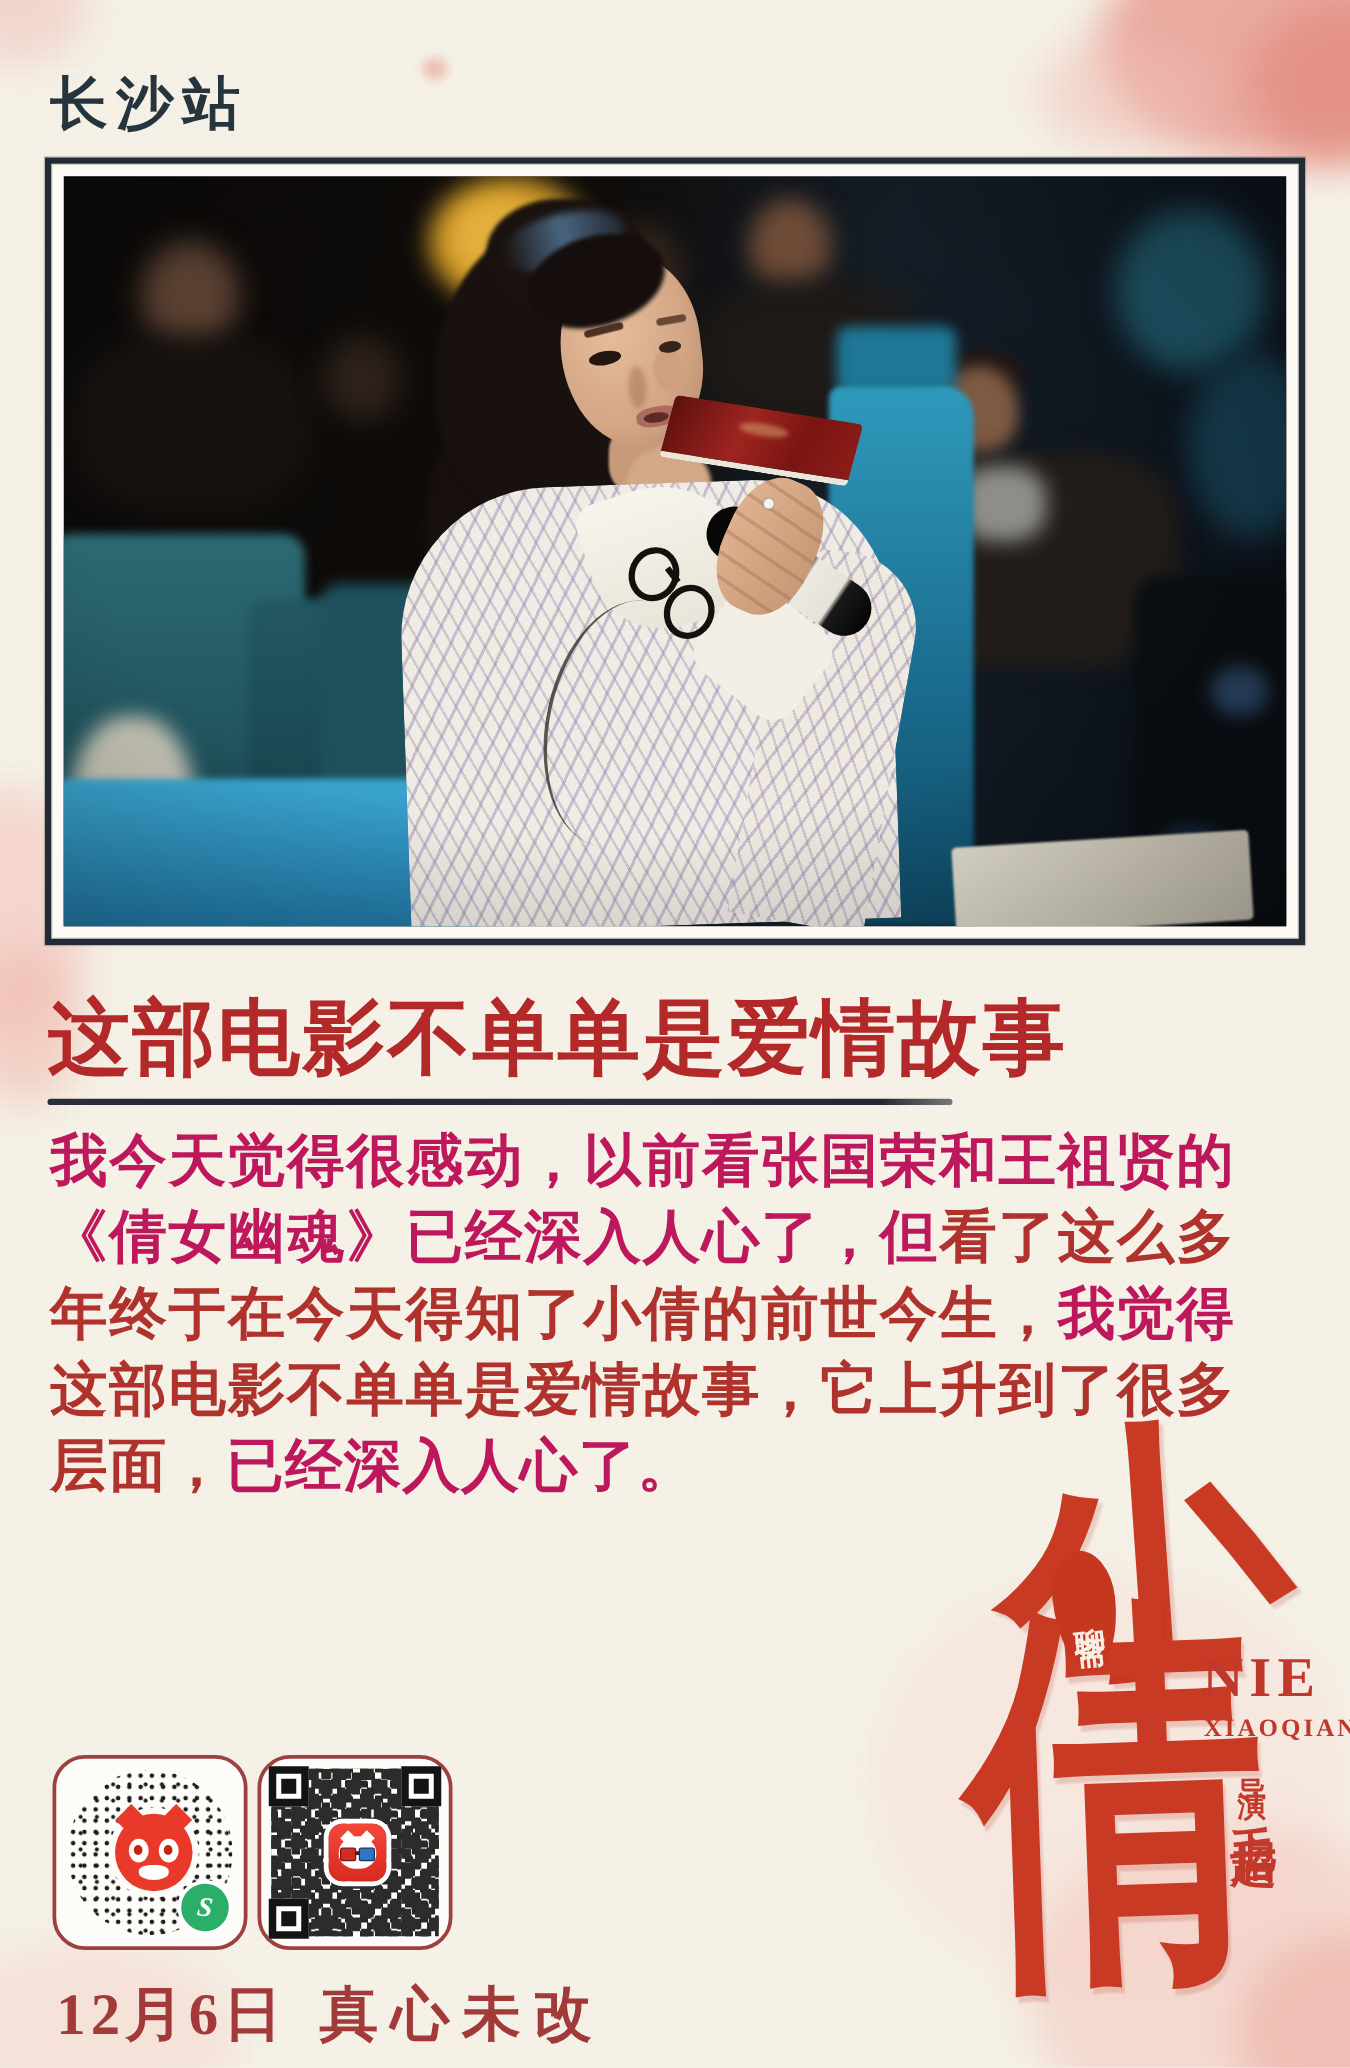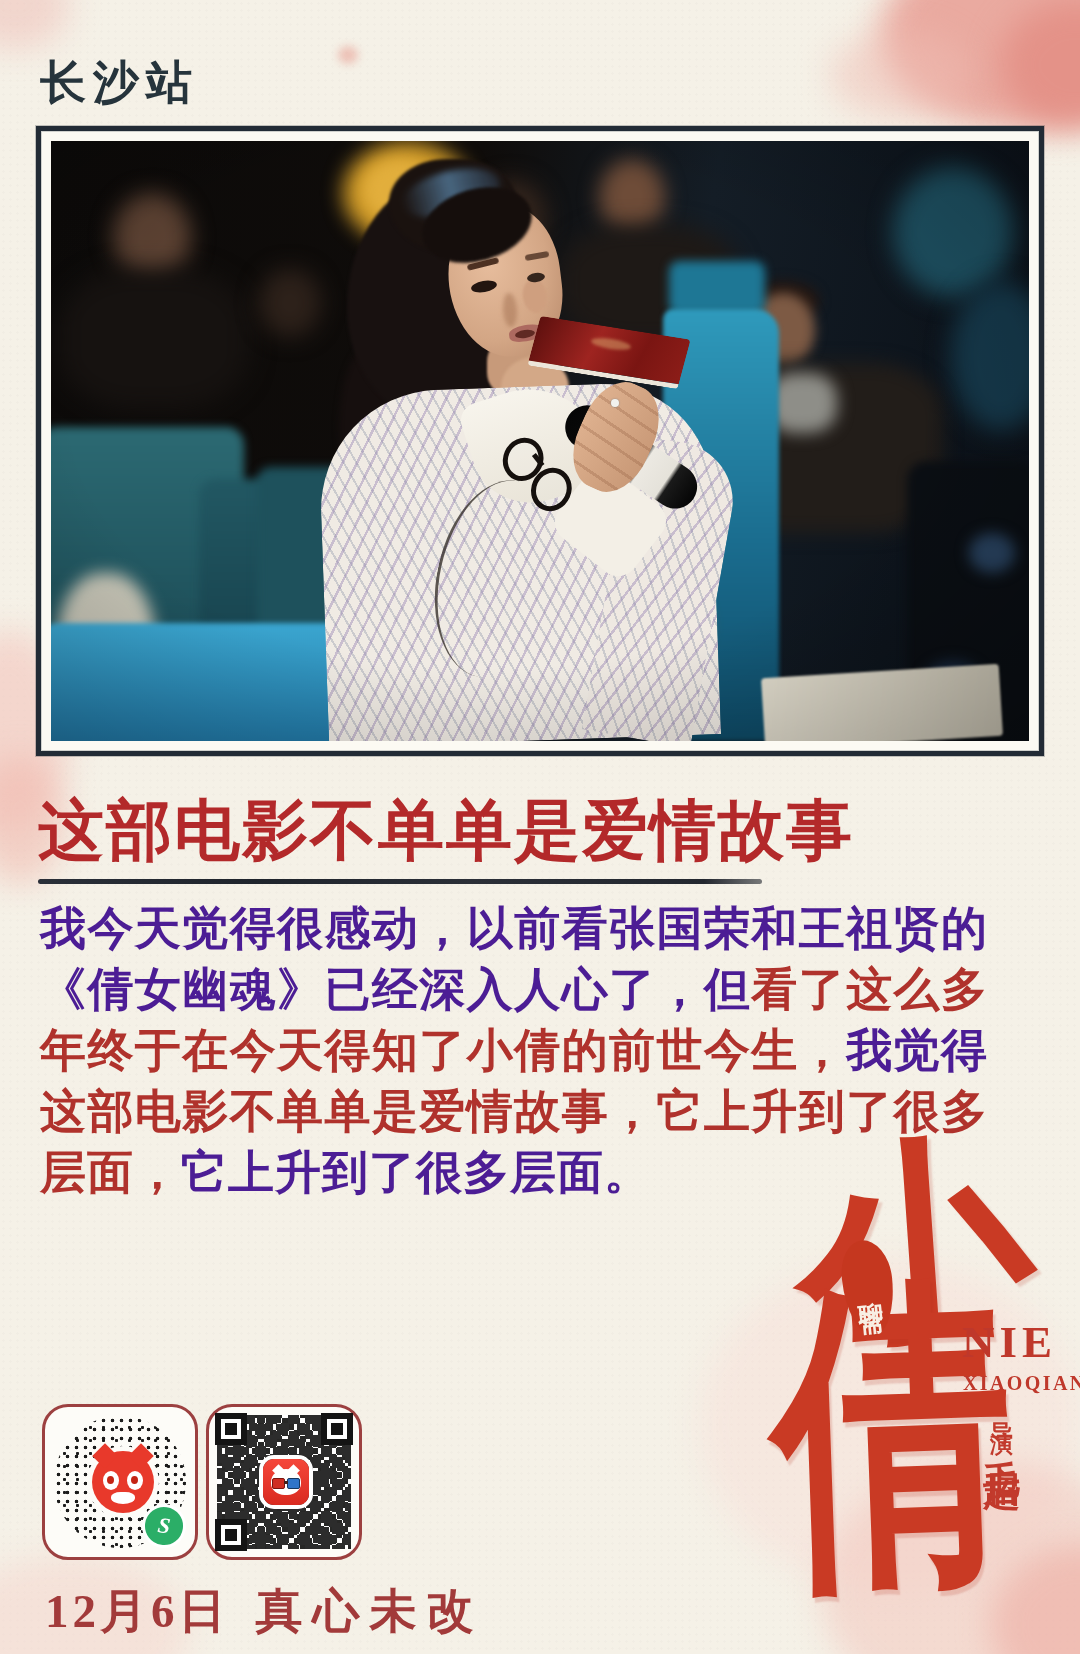--- a/index.html
+++ b/index.html
@@ -125,21 +125,21 @@
   .glasses .l1{left:0;top:8px;}
   .glasses .l2{left:38px;top:24px;}
   .glasses .bridge{position:absolute;left:27px;top:22px;width:14px;height:5px;background:#15100d;transform:rotate(28deg);}
   .ph-vignette{left:0;top:0;width:978px;height:600px;background:radial-gradient(ellipse at 45% 45%,transparent 55%,rgba(0,0,0,.28) 100%);z-index:11;}
 
   
   .headline{left:38px;top:786px;font-size:66px;font-weight:700;color:#b3292a;letter-spacing:2px;white-space:nowrap;}
   .divider{left:38px;top:879px;width:724px;height:5px;border-radius:3px;
     background:linear-gradient(90deg,#2a2f38,#1f242c 30%,#2b2f37 60%,#23272f 92%,rgba(35,39,47,.6));}
   .quote{left:40px;top:898px;width:948px;font-size:46px;line-height:61px;letter-spacing:1px;font-weight:600;text-align:justify;}
-  .quote .dark{color:#4c1d95;}
+  .quote .dark{color:#be185d;}
   .quote .red{color:#b0322c;}
 
   
   .char-xiao{left:788px;top:1146px;font-size:212px;line-height:1;color:#c93a24;font-weight:700;
     transform:rotate(-4deg) scaleX(1.12);transform-origin:top left;text-shadow:3px 4px 2px rgba(180,45,25,.18);}
   .char-qian{left:768px;top:1282px;font-size:322px;line-height:1;color:#c93a24;font-weight:700;
     transform:rotate(-2deg) scaleX(0.74);transform-origin:top left;text-shadow:3px 5px 2px rgba(180,45,25,.18);}
   .seal{left:843px;top:1240px;width:50px;height:96px;background:#c5371f;transform:rotate(-6deg);
     border-radius:46% 54% 48% 52% / 38% 42% 58% 62%;z-index:3;display:flex;align-items:center;justify-content:center;}
   .seal span{writing-mode:vertical-rl;color:#f8efe4;font-size:25px;font-weight:700;letter-spacing:5px;}
@@ -276,21 +276,21 @@
         <div class="lens l2"></div>
         <div class="bridge"></div>
     </div>
     <div class="ph ph-vignette"></div>
   </div>
 </div>
 
 <div class="abs headline">这部电影不单单是爱情故事</div>
 <div class="abs divider"></div>
 
-<div class="abs quote"><span class="dark">我今天觉得很感动，以前看张国荣和王祖贤的《倩女幽魂》已经深入人心了，但</span><span class="red">看了这么多年终于在今天得知了小倩的前世今生，</span><span class="dark">我觉得</span><span class="red">这部电影不单单是爱情故事，它上升到了很多层面，</span><span class="dark">它上升到了很多层面。</span></div>
+<div class="abs quote"><span class="dark">我今天觉得很感动，以前看张国荣和王祖贤的《倩女幽魂》已经深入人心了，但</span><span class="red">看了这么多年终于在今天得知了小倩的前世今生，</span><span class="dark">我觉得</span><span class="red">这部电影不单单是爱情故事，它上升到了很多层面，</span><span class="dark">已经深入人心了。</span></div>
 
 <div class="abs char-xiao">小</div>
 <div class="abs char-qian">倩</div>
 <div class="abs seal">
   <span>聊斋</span>
 </div>
 <div class="abs nie">NIE</div>
 <div class="abs xiaoqian">XIAOQIAN</div>
 <div class="abs director">
   <span class="dlabel">导演</span>

